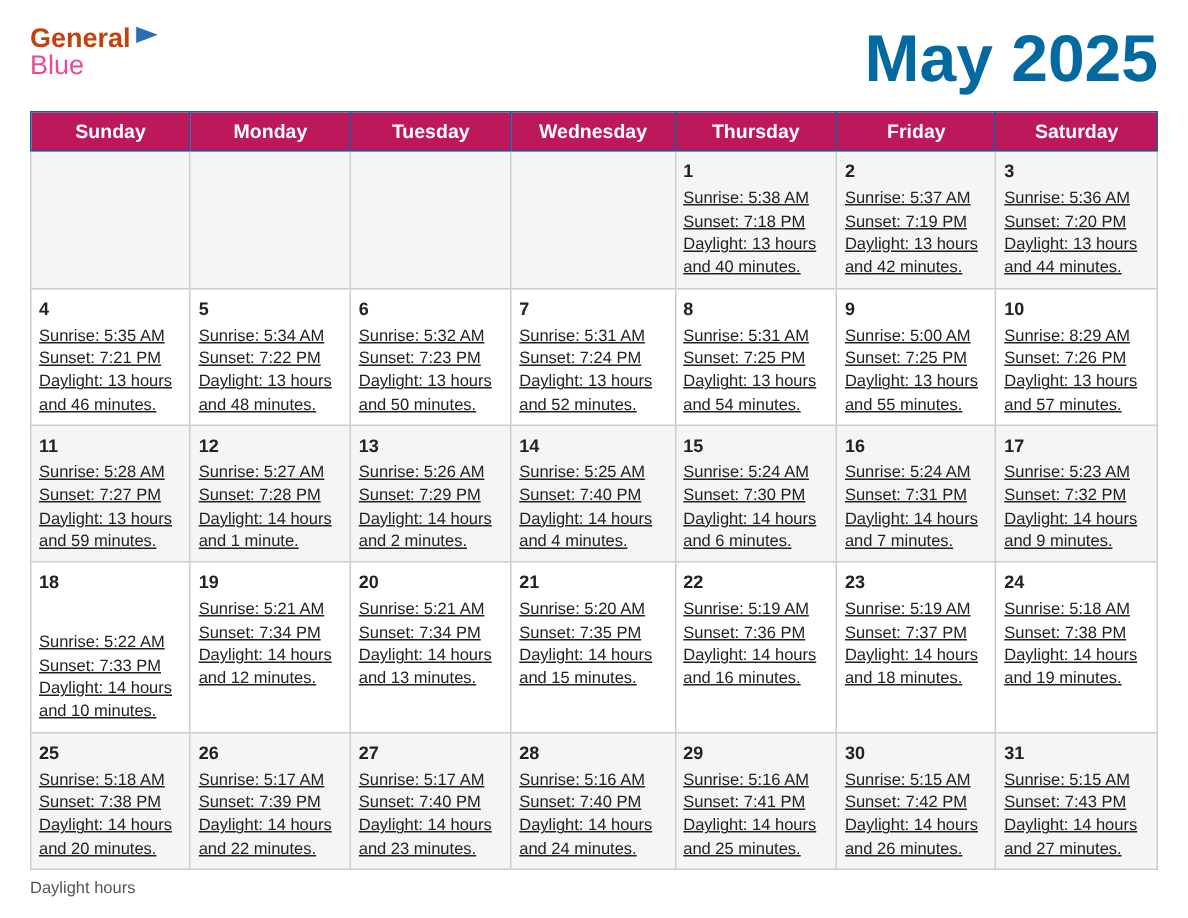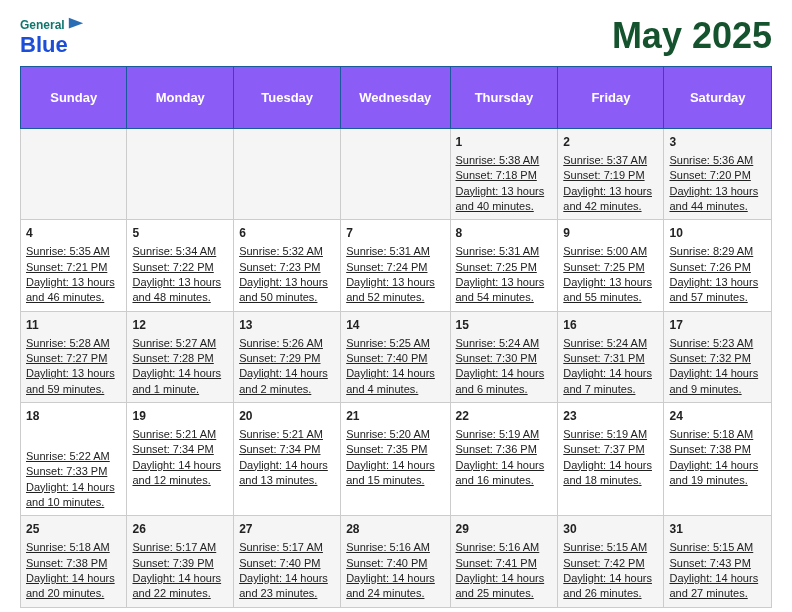--- a/index.html
+++ b/index.html
@@ -15,61 +15,61 @@
       justify-content: space-between;
       align-items: flex-start;
       margin-bottom: 10px;
     }
     .logo {
       display: flex;
       align-items: center;
       gap: 2px;
     }
     .logo-text-general {
-      font-size: 12px;
+      font-size: 18px;
       font-weight: bold;
-      color: #0f766e;
+      color: #c2410c;
       line-height: 1;
       text-align: center;
     }
     .logo-text-blue {
-      font-size: 22px;
-      font-weight: bold;
-      color: #1d4ed8;
+      font-size: 18px;
+      font-weight: normal;
+      color: #ec4899;
       line-height: 1;
     }
     .logo-icon {
       width: 18px;
       height: 18px;
       margin-left: 2px;
     }
     .title-area {
       text-align: right;
     }
     .month-title {
-      font-size: 36px;
+      font-size: 44px;
       font-weight: bold;
-      color: #14532d;
+      color: #0369a1;
       line-height: 1.1;
     }
     .subtitle {
       font-size: 15px;
       color: #333;
       margin-top: 2px;
     }
     table {
       width: 100%;
       border-collapse: collapse;
       font-size: 11px;
     }
     thead tr th {
-      background-color: #8b5cf6;
+      background-color: #be185d;
       color: #fff;
       text-align: center;
-      padding: 23px 4px;
+      padding: 5px 4px;
       font-size: 13px;
       font-weight: bold;
       border: 1px solid #1a5a9a;
     }
     tbody tr td {
       border: 1px solid #ccc;
       vertical-align: top;
       padding: 5px 5px;
       width: 113px;
       min-height: 80px;

